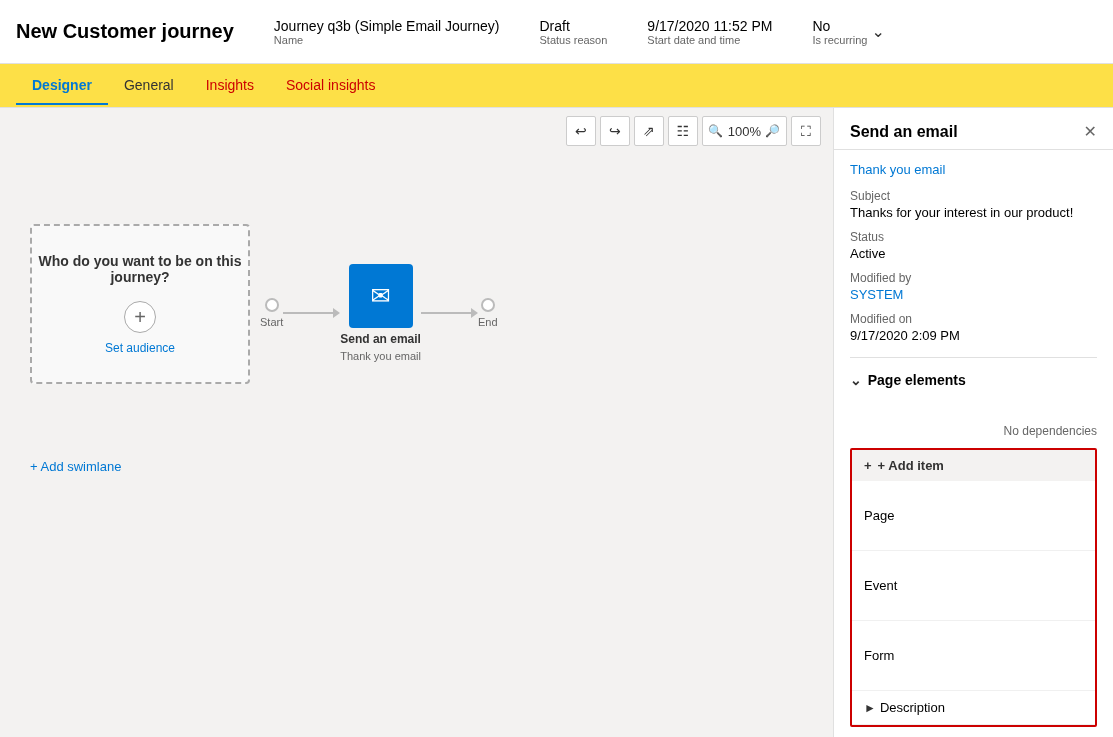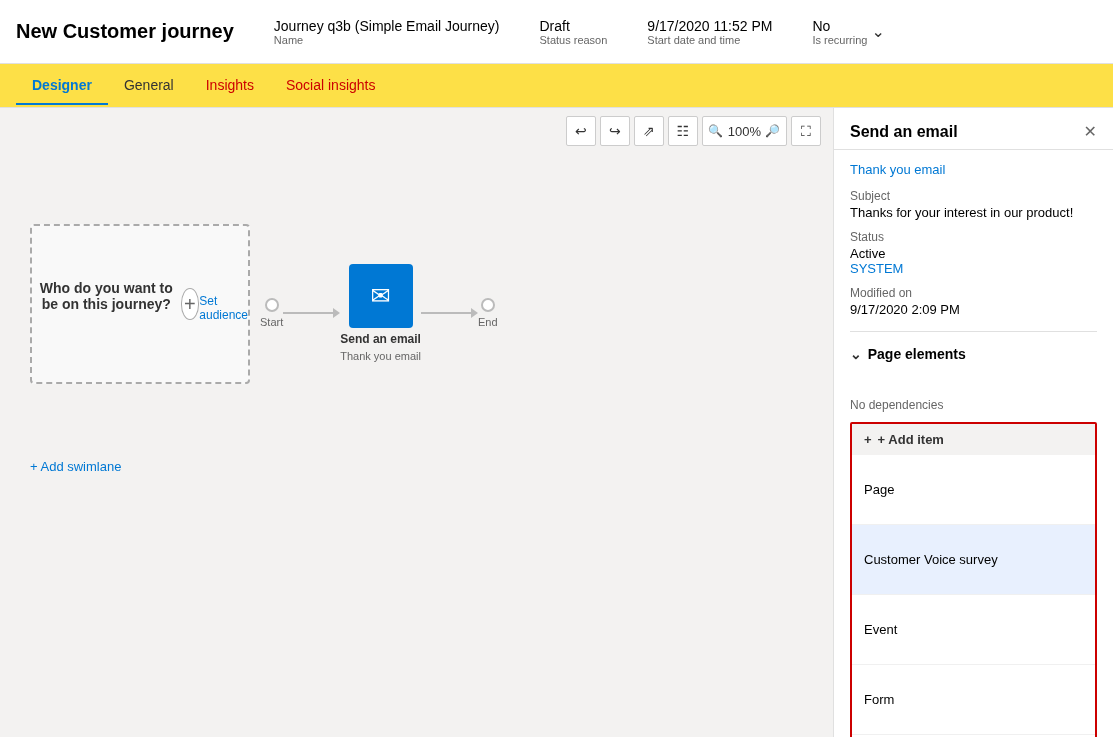--- a/index.html
+++ b/index.html
@@ -130,21 +130,21 @@
       position: relative;
     }
 
     
     .audience-box {
       border: 2px dashed #aaa;
       border-radius: 4px;
       width: 220px;
       height: 160px;
       display: flex;
-      flex-direction: row;
+      flex-direction: column;
       align-items: center;
       justify-content: center;
       background: #f9f9f9;
       position: absolute;
       top: 70px;
       left: 30px;
     }
     .audience-text {
       font-size: 14px;
       font-weight: 600;
@@ -323,21 +323,21 @@
       margin-bottom: 8px;
       cursor: pointer;
     }
     .section-chevron {
       font-size: 14px;
       color: #333;
     }
     .no-deps {
       font-size: 12px;
       color: #666;
-      text-align: left;
+      text-align: right;
       margin-bottom: 10px;
       margin-top: 36px;
     }
 
     
     .dropdown-container {
       border: 2px solid #c00;
       border-radius: 2px;
       background: #fff;
       overflow: hidden;
@@ -485,41 +485,41 @@
     </div>
     <div class="panel-body">
       <a class="panel-link">Thank you email</a>
 
       <div class="panel-field-label">Subject</div>
       <div class="panel-field-value">Thanks for your interest in our product!</div>
 
       <div class="panel-field-label">Status</div>
       <div class="panel-field-value">Active</div>
 
+      <div class="panel-field-label">Modified by</div>
       <div class="panel-field-value link" style="color:#0078d4;cursor:pointer;">SYSTEM</div>
 
       <div class="panel-field-label">Modified on</div>
       <div class="panel-field-value">9/17/2020 2:09 PM</div>
 
       <hr class="section-divider">
 
       <div class="section-header">
         <span class="section-chevron">⌄</span>
         <span>Page elements</span>
       </div>
 
       <div class="no-deps">No dependencies</div>
 
       <div class="dropdown-container">
         <button class="add-item-btn" style="display:flex;align-items:center;gap:6px;padding:8px 12px;font-size:13px;font-weight:600;color:#333;background:#f3f2f1;cursor:pointer;width:100%;">
           <span>+</span>
           <span style="font-weight:600;">+ Add item</span>
         </button>
         <div class="dropdown-item">Page</div>
-        <div class="dropdown-item highlighted">Customer Voice survey</div>
         <div class="dropdown-item">Event</div>
         <div class="dropdown-item">Form</div>
         <div class="description-row">
           <span class="description-chevron">►</span>
           <span>Description</span>
         </div>
       </div>
 
     </div>
   </div>

